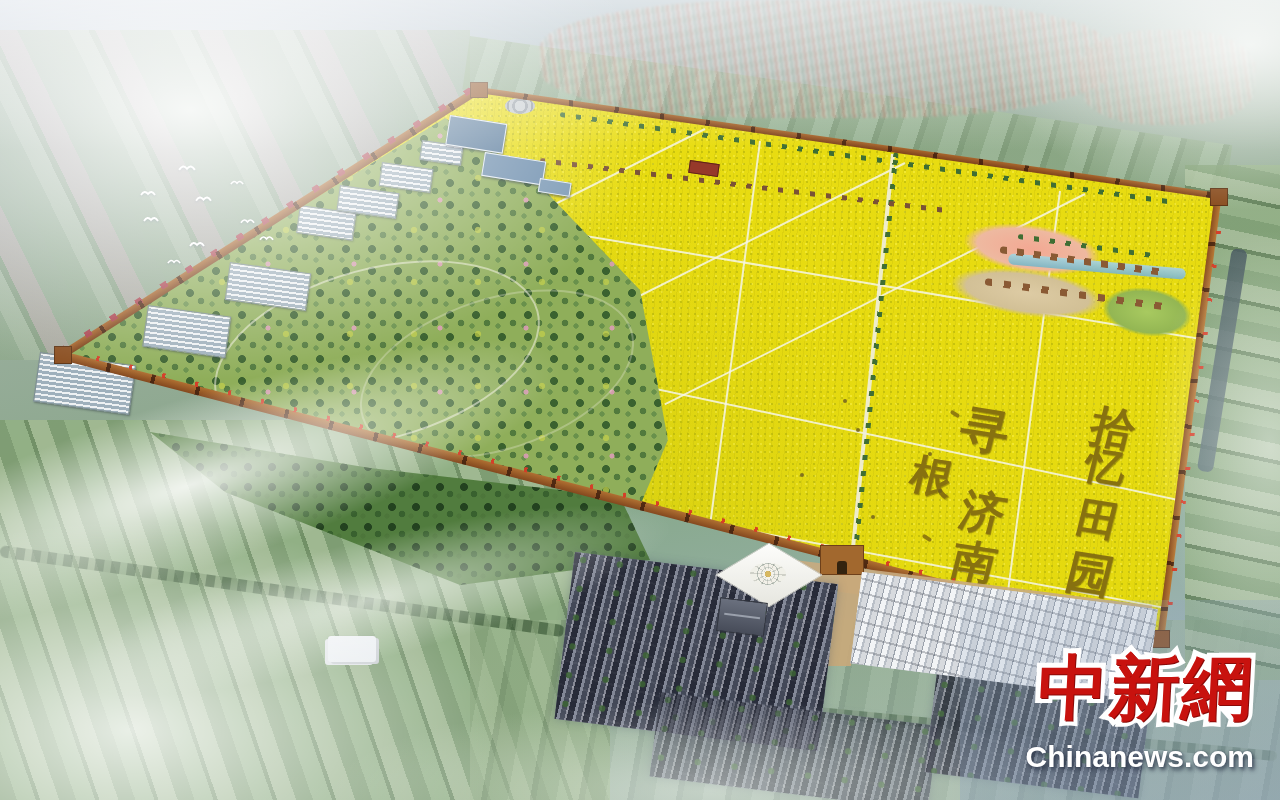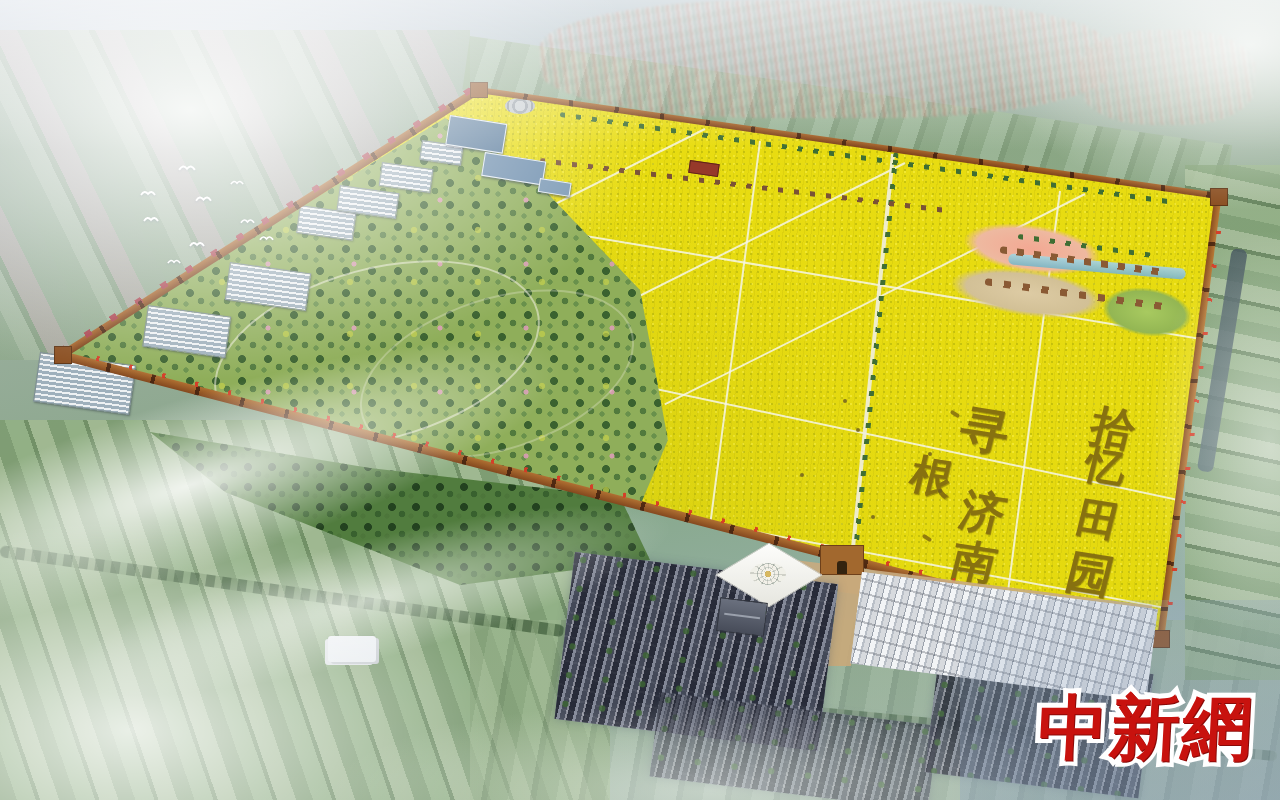--- a/index.html
+++ b/index.html
@@ -250,15 +250,16 @@
   <div class="haze" style="left:-240px;top:520px;width:740px;height:420px;opacity:.8;"></div>
   <div class="haze" style="left:1150px;top:230px;width:240px;height:430px;opacity:.5;"></div>
   <div class="haze" style="left:330px;top:700px;width:760px;height:180px;opacity:.45;"></div>
   <div class="wash-br" style="left:960px;top:600px;width:320px;height:200px;"></div>
 
   <div id="watermark">
     <span class="wm-logo">
       <span class="stroke">中新網</span>
       <span class="fill">中新網</span>
     </span>
+    <span class="wm-site">Chinanews.com</span>
   </div>
 
 </div>
 
 </body></html>

